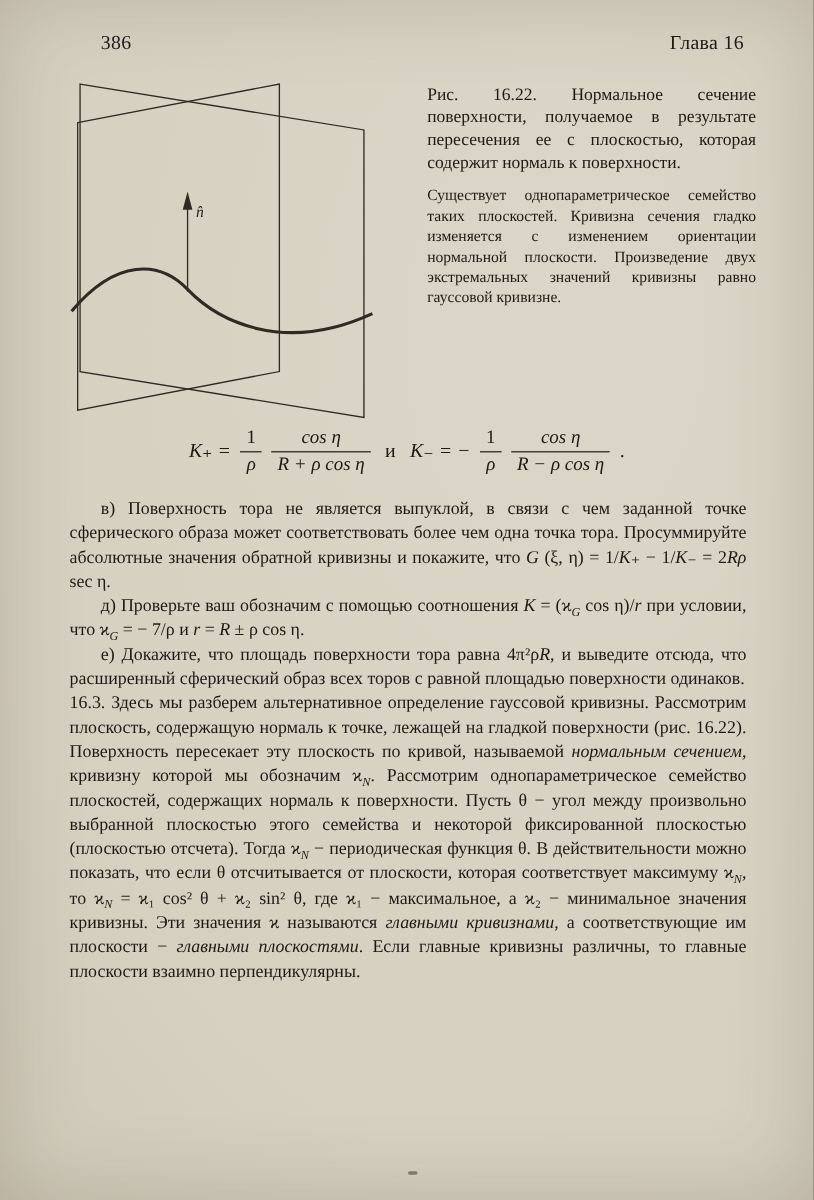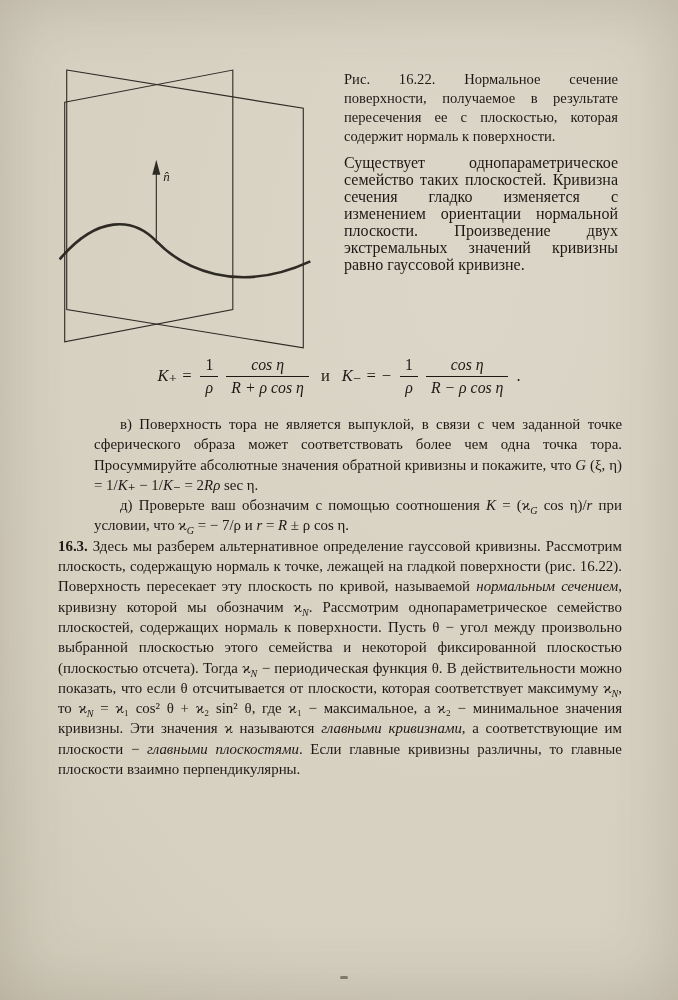--- a/index.html
+++ b/index.html
@@ -17,54 +17,58 @@
   .pagehead{
     position:absolute;left:84px;right:58px;top:26px;
     display:flex;justify-content:space-between;
     font-size:16.5px;letter-spacing:.3px;
   }
   
   .figure{position:absolute;left:56px;top:62px;width:258px;height:302px;}
   .figure svg{width:100%;height:100%;display:block;}
   .svg-label{font-family:"Liberation Serif","DejaVu Serif",serif;font-style:italic;font-size:13px;fill:#24201b;}
   
-  .caption{position:absolute;left:344px;top:70px;width:274px;text-align:justify;}
+  .caption{position:absolute;left:356px;top:70px;width:274px;text-align:justify;}
   .cap-main{margin:0;font-size:14.6px;line-height:19px;}
-  .cap-small{margin:8px 0 0 0;font-size:16px;line-height:17px;}
+  .cap-small{margin:8px 0 0 0;font-size:13px;line-height:17px;}
   
   .formula{
     position:absolute;left:0;width:100%;top:356px;
     display:flex;justify-content:center;align-items:center;gap:8px;
     font-size:16.5px;
   }
   .fi{font-style:italic;}
   .frac{display:inline-flex;flex-direction:column;align-items:stretch;text-align:center;line-height:1.12;font-size:15.8px;}
   .frac .num{padding:0 5px 2px;border-bottom:1.2px solid #1d1a16;}
   .frac .den{padding:2px 5px 0;}
   .formula .word{font-style:normal;padding:0 4px;}
   
   .bodytext{
     position:absolute;left:58px;top:414px;width:564px;
     font-size:14.9px;line-height:20.3px;text-align:justify;
   }
   .bodytext p{margin:0;}
-  .bodytext p.indent{text-indent:26px;margin-left:36px;}
+  .bodytext p.indent{text-indent:26px;}
   .seg-i{font-style:italic;}
-  .seg-b{font-weight:700;}
+  .seg-b{font-weight:400;}
   sub{font-size:.68em;line-height:0;}
   .scan-mark{
     position:absolute;left:340px;top:976px;width:8px;height:3px;
     background:#58513f;border-radius:2px;opacity:.65;
   }
 </style>
 </head>
 <body>
 
 <div class="page">
 
+  <header class="pagehead">
+    <span>386</span>
+    <span>Глава 16</span>
+  </header>
 
   <div class="figure">
     <svg viewBox="0 0 255 300" fill="none" stroke="#2e2a24" stroke-width="1.1">
 
       <polygon points="8,40 175,8 175,246 8,278"></polygon>
       <polygon points="10,8 245,46 245,284 10,246"></polygon>
 
       <path d="M 3,196 C 40,152 76,154 99,178 C 124,204 178,232 252,198" stroke-width="2.6"></path>
 
       <line x1="99" y1="180" x2="99" y2="108"></line>
@@ -97,18 +101,19 @@
     <span class="frac">
       <span class="num fi">cos η</span>
       <span class="den fi">R − ρ cos η</span>
     </span>
     <span>.</span>
   </div>
 
   <div class="bodytext">
     <p class="indent"><span>в) Поверхность тора не является выпуклой, в связи с чем заданной точке сферического образа может соответствовать более чем одна точка тора. Просуммируйте абсолютные значения обратной кривизны и покажите, что </span><span class="seg-i">G</span><span> (ξ, η) = 1/</span><span class="seg-i">K</span><span>₊ − 1/</span><span class="seg-i">K</span><span>₋ = 2</span><span class="seg-i">Rρ</span><span> sec η.</span></p>
     <p class="indent"><span>д) Проверьте ваш обозначим с помощью соотношения </span><span class="seg-i">K</span><span> = (ϰ</span><sub class="seg-i">G</sub><span> cos η)/</span><span class="seg-i">r</span><span> при условии, что ϰ</span><sub class="seg-i">G</sub><span> = − 7/ρ и </span><span class="seg-i">r</span><span> = </span><span class="seg-i">R</span><span> ± ρ cos η.</span></p>
+    <p class="indent"><span>е) Докажите, что площадь поверхности тора равна 4π²ρ</span><span class="seg-i">R</span><span>, и выведите отсюда, что расширенный сферический образ всех торов с равной площадью поверхности одинаков.</span></p>
     <p><span class="seg-b">16.3.</span><span> Здесь мы разберем альтернативное определение гауссовой кривизны. Рассмотрим плоскость, содержащую нормаль к точке, лежащей на гладкой поверхности (рис. 16.22). Поверхность пересекает эту плоскость по кривой, называемой </span><span class="seg-i">нормальным сечением</span><span>, кривизну которой мы обозначим ϰ</span><sub class="seg-i">N</sub><span>. Рассмотрим однопараметрическое семейство плоскостей, содержащих нормаль к поверхности. Пусть θ − угол между произвольно выбранной плоскостью этого семейства и некоторой фиксированной плоскостью (плоскостью отсчета). Тогда ϰ</span><sub class="seg-i">N</sub><span> − периодическая функция θ. В действительности можно показать, что если θ отсчитывается от плоскости, которая соответствует максимуму ϰ</span><sub class="seg-i">N</sub><span>, то ϰ</span><sub class="seg-i">N</sub><span> = ϰ₁ cos² θ + ϰ₂ sin² θ, где ϰ₁ − максимальное, а ϰ₂ − минимальное значения кривизны. Эти значения ϰ называются </span><span class="seg-i">главными кривизнами</span><span>, а соответствующие им плоскости − </span><span class="seg-i">главными плоскостями</span><span>. Если главные кривизны различны, то главные плоскости взаимно перпендикулярны.</span></p>
   </div>
 
   <div class="scan-mark"></div>
 
 </div>
 
 </body></html>

